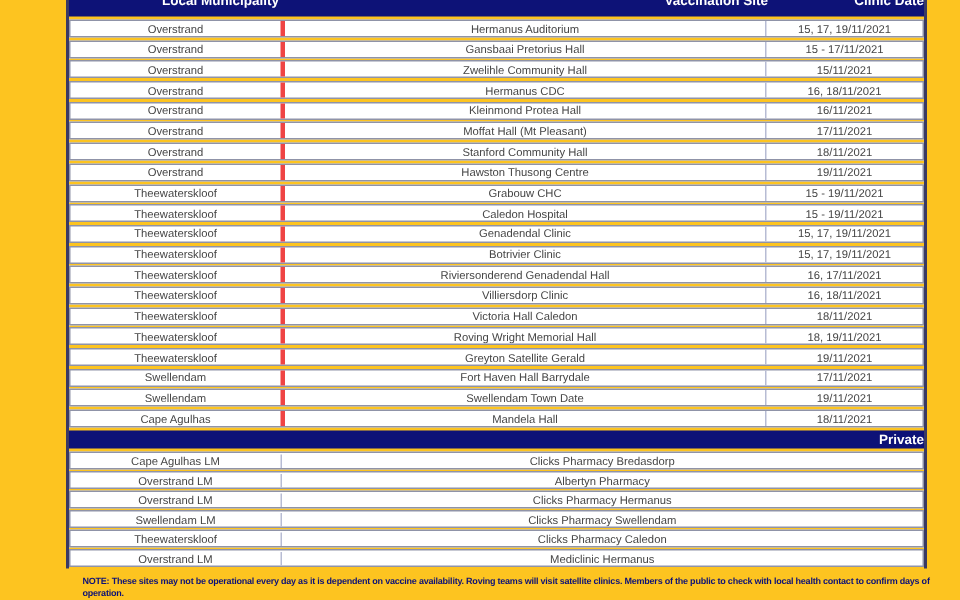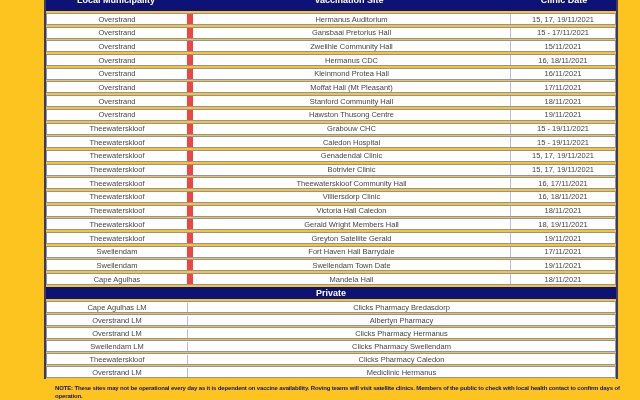--- a/index.html
+++ b/index.html
@@ -24,21 +24,21 @@
     border-right:2px solid #3a3a63;
   }
   .header-row{
     display:flex;
     height:11px;
     background:#0D1277;
     overflow:hidden;
     margin-bottom:2px;
   }
   .hcell{
-    text-align:center;
+    text-align:right;
     color:#ffffff;
     font-weight:bold;
     font-size:9px;
     white-space:nowrap;
   }
   .hcell span{position:relative;top:-5px;display:inline-block;}
   .col-muni{width:140px;flex:0 0 140px;}
   .col-site{flex:1 1 auto;}
   .col-date{width:104px;flex:0 0 104px;}
   .col-wide{flex:1 1 auto;margin-top:20px;}
@@ -53,29 +53,29 @@
   #private-rows .trow{margin-bottom:1px;align-items:flex-end;}
   .cell{
     display:flex;
     align-items:center;
     justify-content:center;
     font-size:7.5px;
     color:#454545;
     white-space:nowrap;
     overflow:hidden;
   }
-  .cell.col-site{border-left:6px solid #ef4444;border-right:1px solid #b7bcd4;}
+  .cell.col-site{border-left:3px solid #ef4444;border-right:1px solid #b7bcd4;}
   .cell.col-wide{border-left:1px solid #b7bcd4;}
   .section-bar{
     height:12px;
     background:#0D1277;
     color:#ffffff;
     font-weight:bold;
     font-size:9px;
-    text-align:center;
+    text-align:right;
     line-height:12px;
     margin-bottom:2px;
   }
   .note{
     position:absolute;
     left:55px;
     top:385px;
     width:570px;
     font-size:6px;
     letter-spacing:-0.15px;
@@ -158,36 +158,36 @@
           <div class="cell col-site">Genadendal Clinic</div>
           <div class="cell col-date">15, 17, 19/11/2021</div>
         </div>
         <div class="trow">
           <div class="cell col-muni">Theewaterskloof</div>
           <div class="cell col-site">Botrivier Clinic</div>
           <div class="cell col-date">15, 17, 19/11/2021</div>
         </div>
         <div class="trow">
           <div class="cell col-muni">Theewaterskloof</div>
-          <div class="cell col-site">Theewaterskloof Community Hall</div>
+          <div class="cell col-site">Riviersonderend Genadendal Hall</div>
           <div class="cell col-date">16, 17/11/2021</div>
         </div>
         <div class="trow">
           <div class="cell col-muni">Theewaterskloof</div>
           <div class="cell col-site">Villiersdorp Clinic</div>
           <div class="cell col-date">16, 18/11/2021</div>
         </div>
         <div class="trow">
           <div class="cell col-muni">Theewaterskloof</div>
           <div class="cell col-site">Victoria Hall Caledon</div>
           <div class="cell col-date">18/11/2021</div>
         </div>
         <div class="trow">
           <div class="cell col-muni">Theewaterskloof</div>
-          <div class="cell col-site">Gerald Wright Members Hall</div>
+          <div class="cell col-site">Roving Wright Memorial Hall</div>
           <div class="cell col-date">18, 19/11/2021</div>
         </div>
         <div class="trow">
           <div class="cell col-muni">Theewaterskloof</div>
           <div class="cell col-site">Greyton Satellite Gerald</div>
           <div class="cell col-date">19/11/2021</div>
         </div>
         <div class="trow">
           <div class="cell col-muni">Swellendam</div>
           <div class="cell col-site">Fort Haven Hall Barrydale</div>

